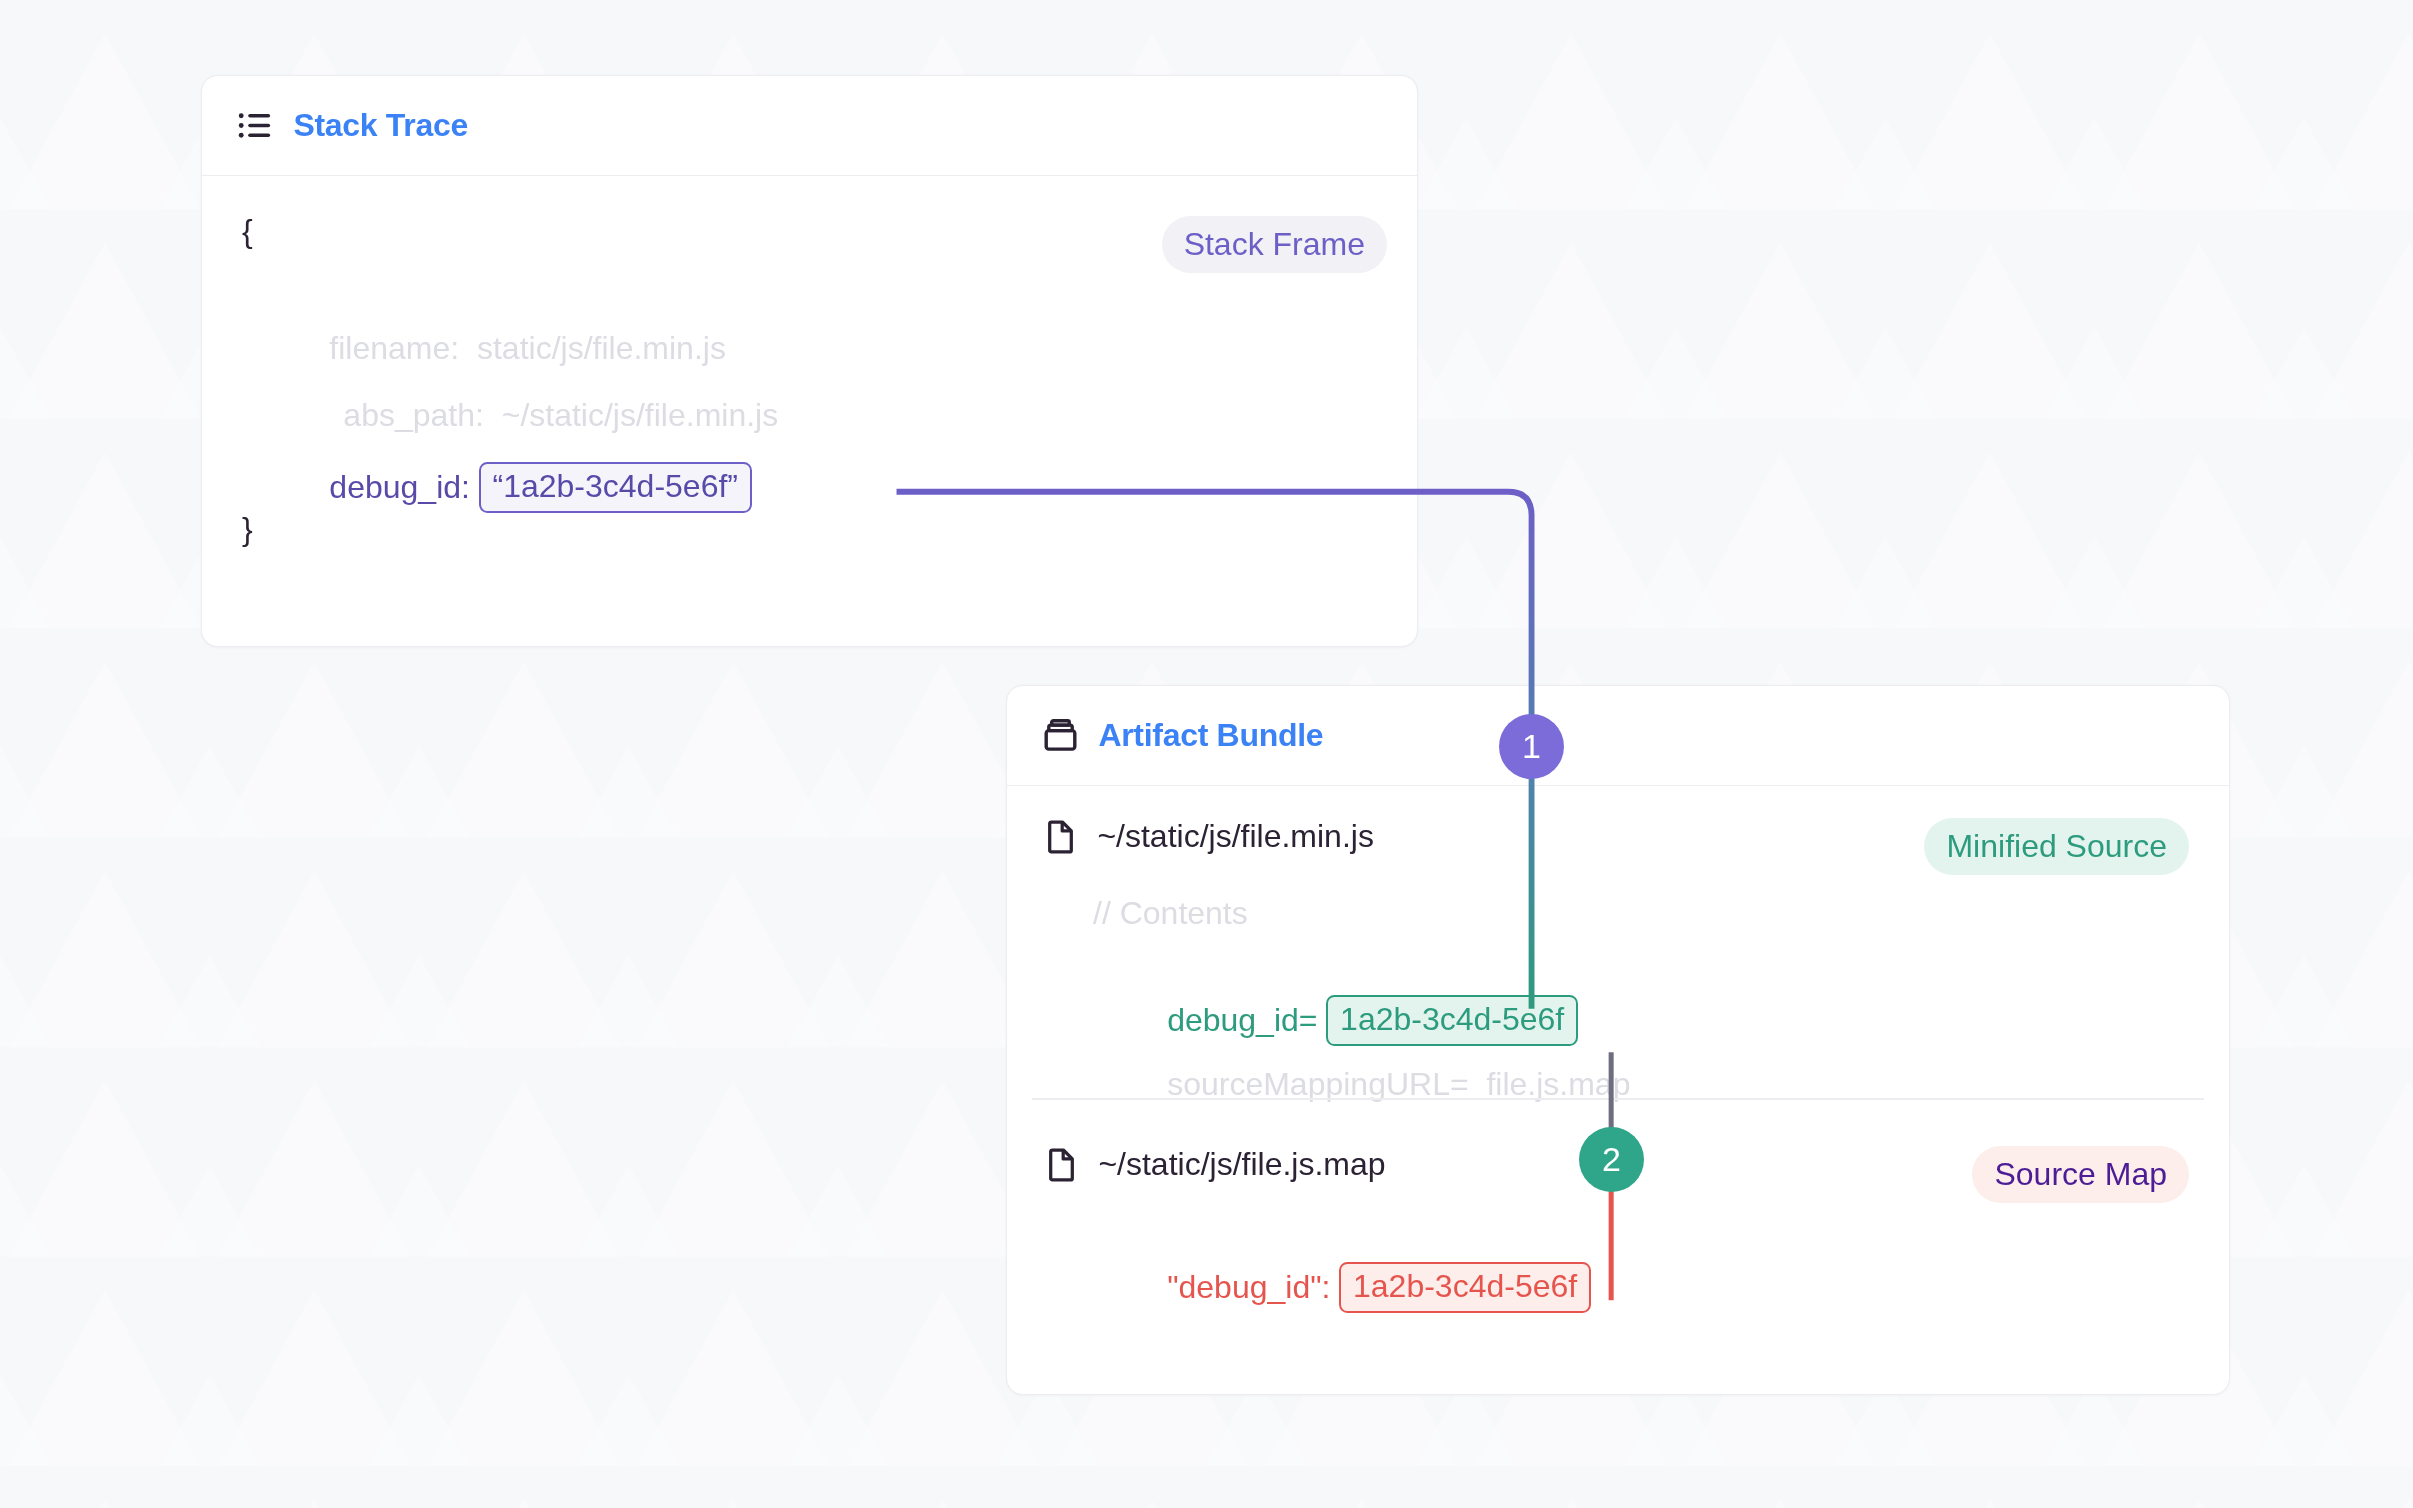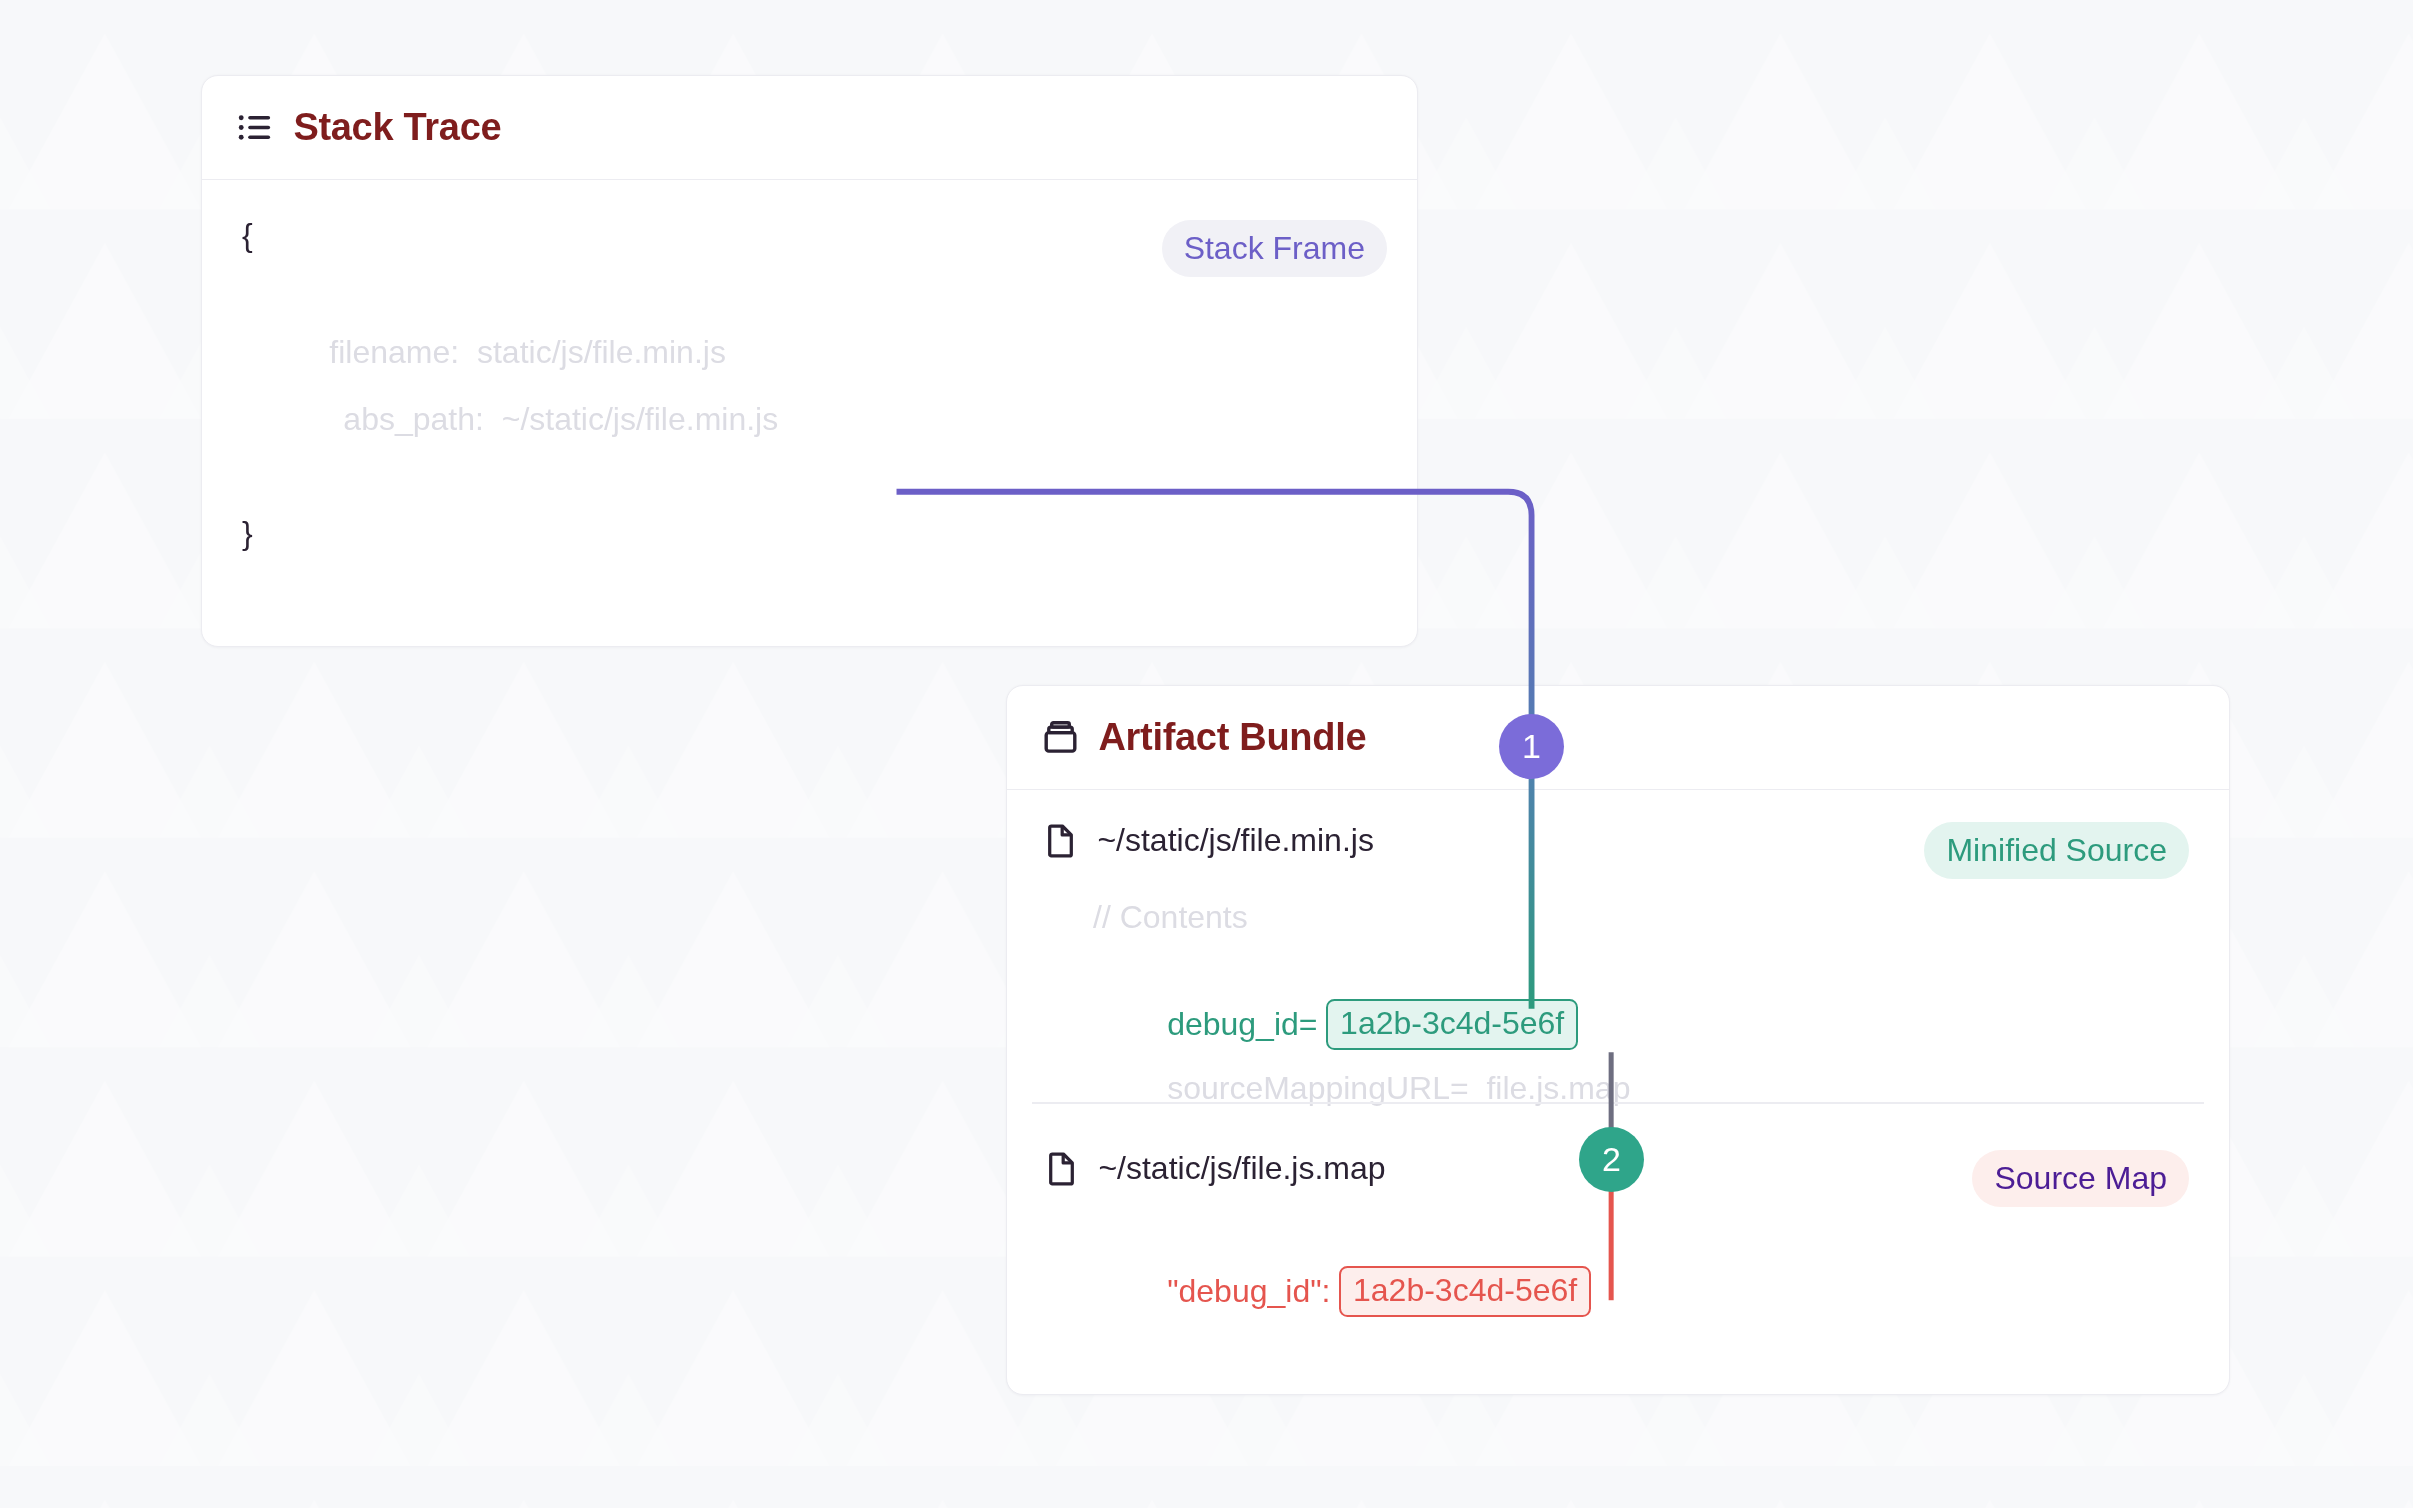--- a/index.html
+++ b/index.html
@@ -36,23 +36,23 @@
   }
   .card-header {
     display: flex;
     align-items: center;
     gap: 18.4px;
     padding: 30px 0 30px 34px;
     border-bottom: 1.7px solid #ececf1;
     position: relative;
   }
   .card-title {
-    font-size: 38px;
+    font-size: 32px;
     font-weight: bold;
-    color: #7f1d1d;
+    color: #3b82f6;
     letter-spacing: -0.3px;
   }
   .card-body {
     position: relative;
   }
 
   
   .icon { display: inline-flex; align-items: center; justify-content: center; }
 
   
@@ -217,20 +217,23 @@
     <div class="code-line brace" style="left:40px; top:37px;">{</div>
 
     <div class="code-line" style="left:74px; top:117px;text-align:center;">
       <span class="dim">filename:</span><span class="dim">&nbsp;&nbsp;</span><span class="dim">static/js/file.min.js</span>
     </div>
 
     <div class="code-line" style="left:88px; top:184px;">
       <span class="dim">abs_path:</span><span class="dim">&nbsp;&nbsp;</span><span class="dim">~/static/js/file.min.js</span>
     </div>
 
+    <div class="code-line" style="left:74px; top:251px;">
+      <span class="label-purple">debug_id:</span><span>&nbsp;</span><span class="pill pill-purple">“1a2b-3c4d-5e6f”</span>
+    </div>
 
     <div class="code-line brace" style="left:40px; top:335px;">}</div>
   </div>
 </div>
 
 <div class="card" id="artifact-bundle-card">
 
   <div class="card-header">
     <span class="icon">
       <svg width="39" height="39" viewBox="0 0 24 24">

